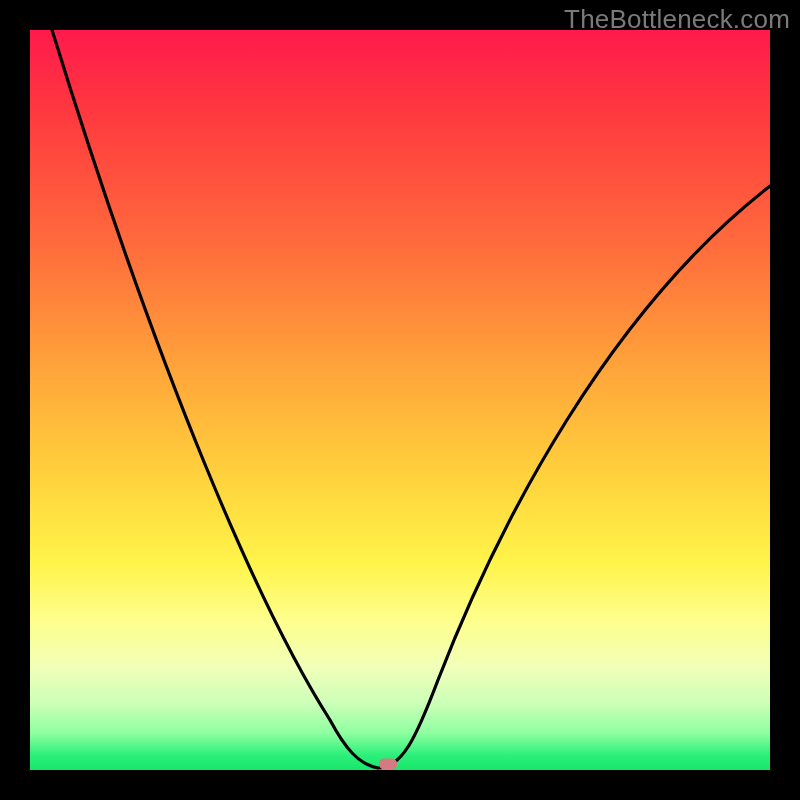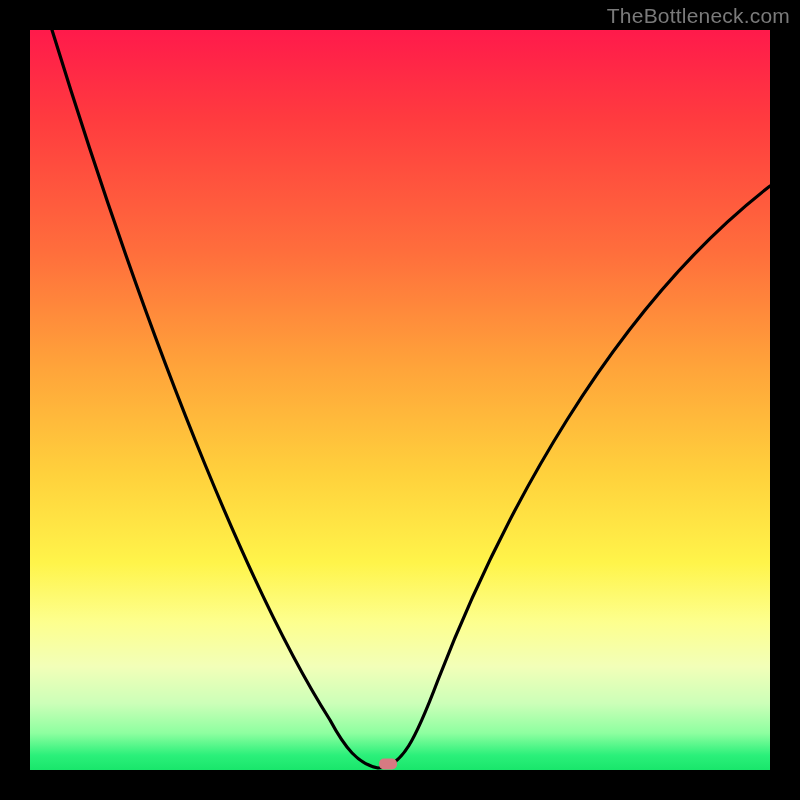--- a/index.html
+++ b/index.html
@@ -35,21 +35,21 @@
       #8effa0 95%,
       #2bf07a 98%,
       #19e66b 100%
     );
   }
   .watermark {
     position: absolute;
     top: 4px;
     right: 10px;
     color: #7a7a7a;
-    font-size: 21px;
+    font-size: 26px;
     letter-spacing: 0.2px;
   }
   svg.curve {
     position: absolute;
     left: 0;
     top: 0;
   }
   .marker {
     position: absolute;
     width: 18px;

